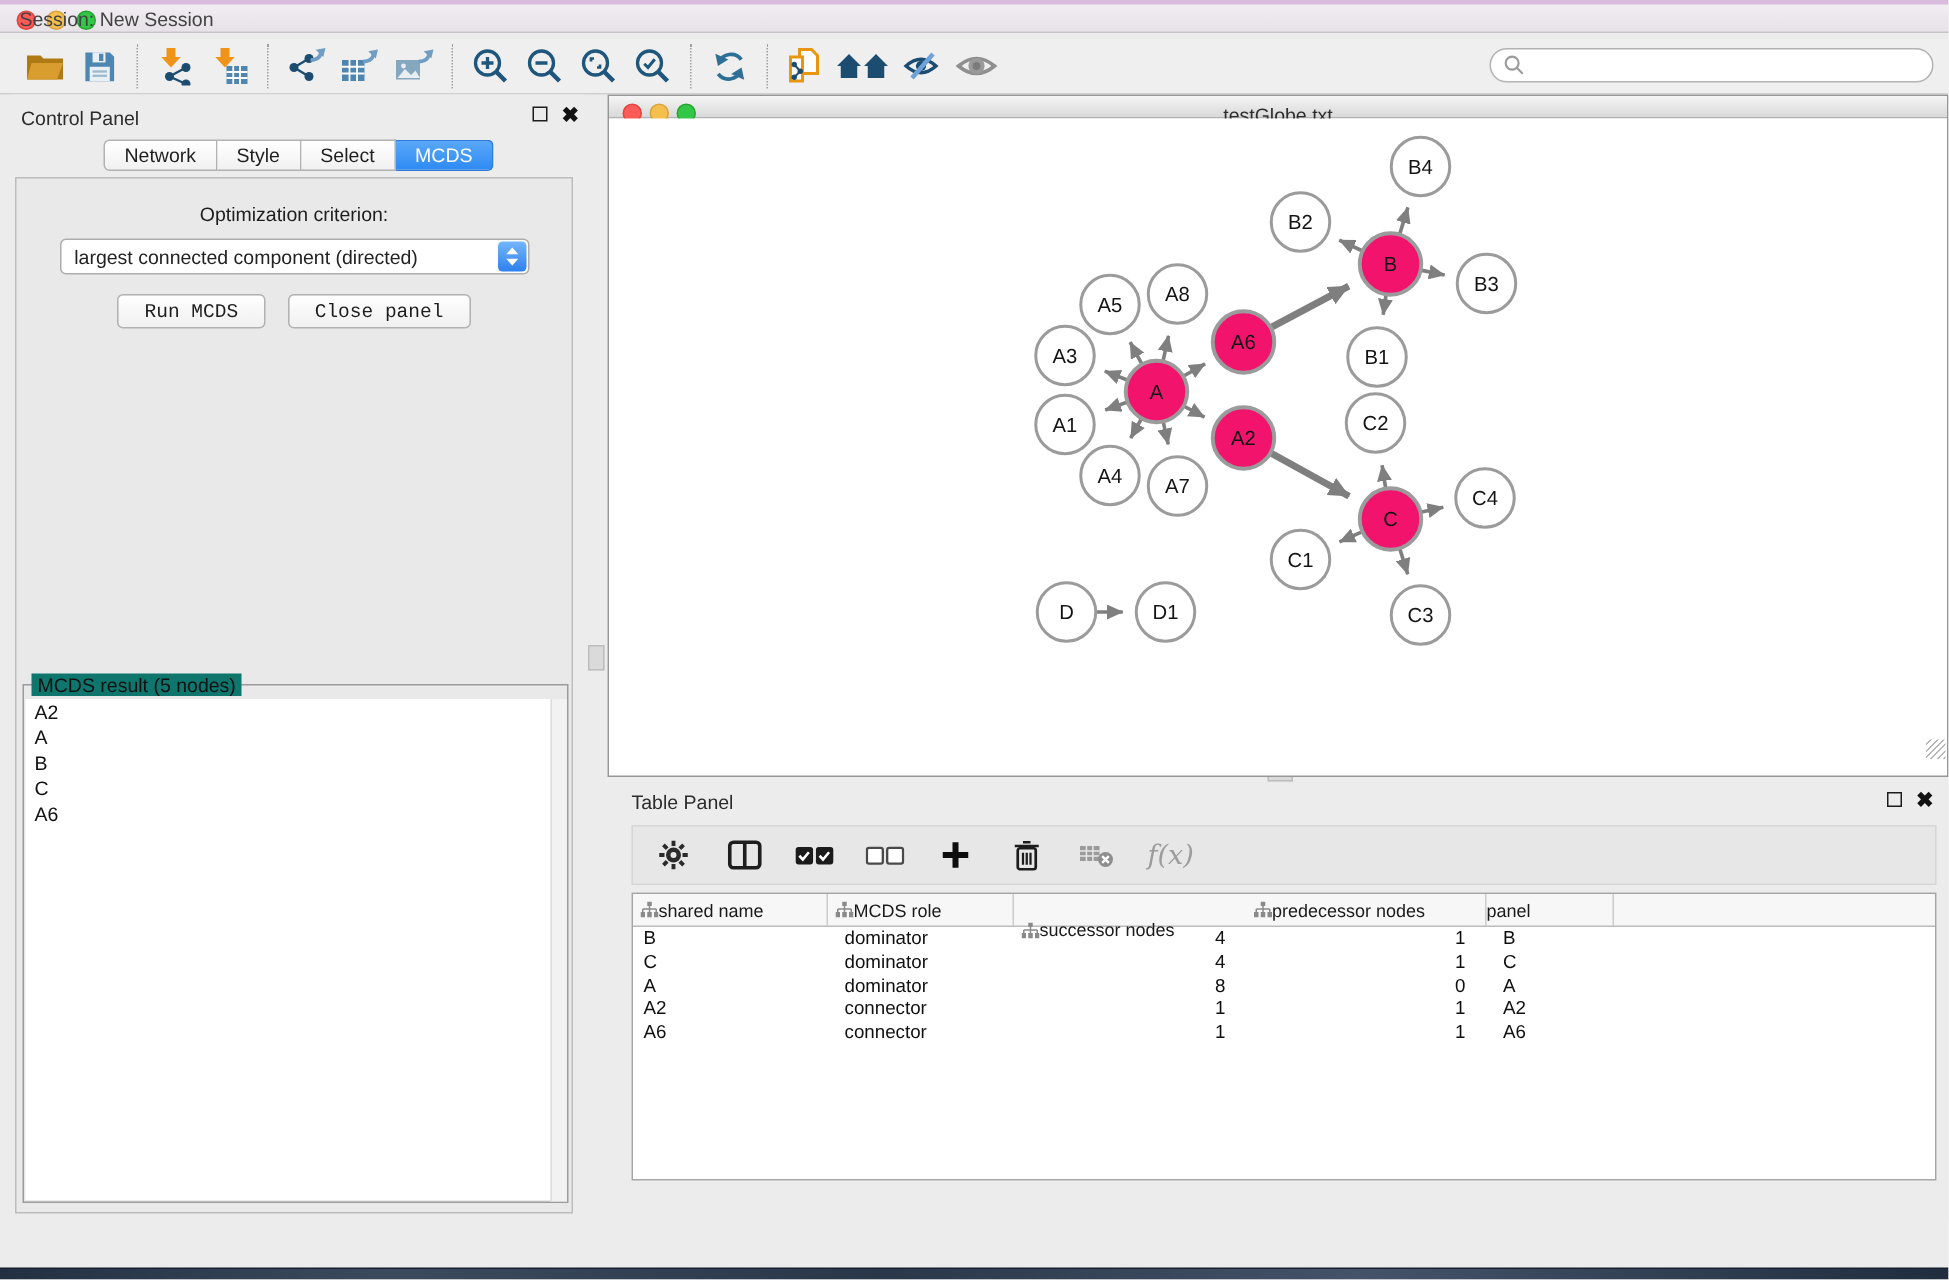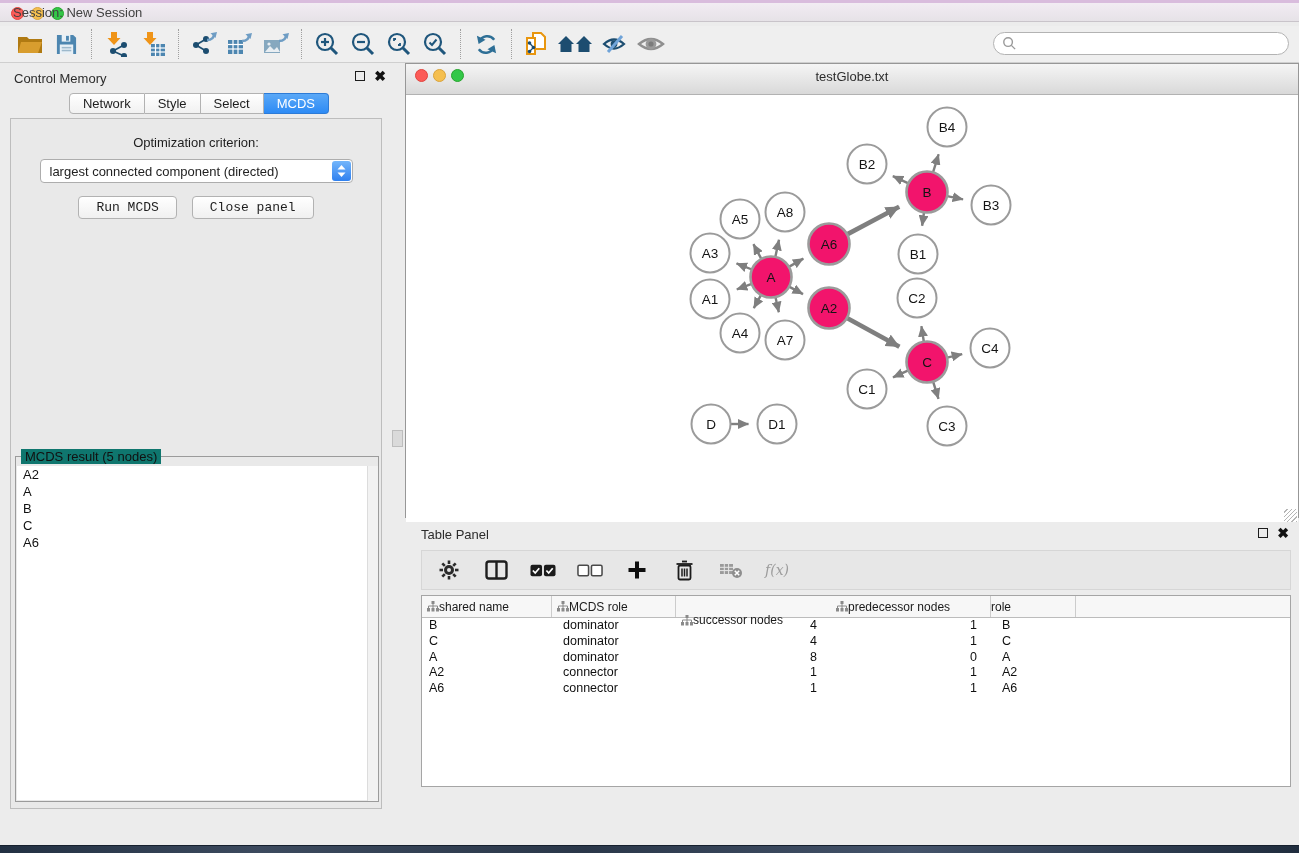--- a/index.html
+++ b/index.html
@@ -59,35 +59,35 @@
   .result-list { position:absolute; left:1px; top:9px; right:1px; bottom:1px; background:#fff; overflow:hidden; }
   .result-scroll { position:absolute; right:0; top:0; bottom:0; width:11px; background:#f2f2f2; border-left:1px solid #dcdcdc; }
   .list-item { font-size:13px; color:#111; padding:1px 0 1px 6px; line-height:15px; }
 
   
   .split-v { position:absolute; left:392px; top:430px; width:11px; height:17px; background:#dadada; border:1px solid #bdbdbd; }
   .split-h { position:absolute; left:845px; top:514px; width:17px; height:7px; background:#dadada; border:1px solid #bdbdbd; }
 
   
   .net-window { position:absolute; left:405px; top:63px; width:894px; height:455px; border:1px solid #979797; background:#fff; }
-  .net-titlebar { position:relative; height:31px; background:linear-gradient(#f5f5f5,#d9d9d9); border-bottom:1px solid #b2b2b2; }
+  .net-titlebar { position:relative; height:15px; background:linear-gradient(#f5f5f5,#d9d9d9); border-bottom:1px solid #b2b2b2; }
   .net-titlebar .title { position:absolute; left:0; right:0; top:5px; text-align:center; font-size:13px; color:#2d2d2d; }
   .net-lights { position:absolute; left:9px; top:5px; display:flex; gap:5px; }
   .net-canvas { position:relative; width:892px; height:428px; background:#fff; }
   .grip { position:absolute; right:1px; bottom:1px; width:13px; height:13px;
     background:repeating-linear-gradient(135deg, transparent 0 2px, #b5b5b5 2px 3px); }
 
   
   .table-panel { position:absolute; left:405px; top:522px; width:894px; height:291px; background:#ececec; }
   .tp-head { position:relative; height:24px; }
   .tp-head .ptitle { position:absolute; left:16px; top:5px; font-size:13px; color:#2c2c2c; }
   .tp-toolbar { position:absolute; left:16px; right:8px; top:28px; height:40px; background:#e7e7e7;
     border:1px solid #d6d6d6; display:flex; align-items:center; gap:21px; padding-left:14px; }
   .tp-toolbar .tbtn { width:26px; }
-  .fx { font-family:"DejaVu Serif", serif; font-style:italic; font-size:14px; color:#9c9c9c; }
+  .fx { font-family:"DejaVu Serif", serif; font-style:italic; font-size:18px; color:#9c9c9c; }
 
   .ntable { position:absolute; left:16px; right:8px; top:73px; height:192px; background:#fff;
     border:1px solid #a5a5a5; overflow:hidden; }
   .thead { display:flex; height:22px; border-bottom:1px solid #bcbcbc; background:#f7f7f7; }
   .th { position:relative; display:flex; align-items:center; border-right:1px solid #cccccc; font-size:12px; color:#1a1a1a; }
   .th .tree { margin-left:5px; }
   .th .lbl { flex:1; text-align:left; padding-right:6px; }
   .trow { display:flex; height:15.8px; }
   .td { font-size:12.5px; color:#101010; white-space:nowrap; overflow:hidden; line-height:15.8px; }
   .al-l { text-align:left; padding-left:7px; }
@@ -283,21 +283,21 @@
       <svg width="15" height="15" viewBox="0 0 16 16">
         <circle cx="6.5" cy="6.5" r="4.6" fill="none" stroke="#9a9a9a" stroke-width="1.5"></circle>
         <line x1="10" y1="10" x2="14" y2="14" stroke="#9a9a9a" stroke-width="1.5"></line>
       </svg>
       <input placeholder="" style="">
     </span>
   </div>
 
   <div class="control-panel">
     <div class="panel-head">
-      <span class="ptitle">Control Memory</span>
+      <span class="ptitle">Control Panel</span>
       <span class="panel-icons">
         <span class="float-box"></span>
         <span class="xmark">✖</span>
       </span>
     </div>
     <div class="seg" id="cp-tabs">
         <span class="tab">Network</span>
         <span class="tab">Style</span>
         <span class="tab">Select</span>
         <span class="tab active">MCDS</span>
@@ -565,21 +565,21 @@
                 <line x1="6" y1="3" x2="6" y2="5"></line>
                 <line x1="1.5" y1="5" x2="10.5" y2="5"></line>
                 <line x1="1.5" y1="5" x2="1.5" y2="7"></line>
                 <line x1="6" y1="5" x2="6" y2="7"></line>
                 <line x1="10.5" y1="5" x2="10.5" y2="7"></line>
               </g>
             </svg>
             <span class="lbl">predecessor nodes</span>
           </div>
           <div class="th" style="width: 85px;">
-            <span class="lbl">role</span>
+            <span class="lbl">panel</span>
           </div>
         </div>
       <div id="t-body">
           <div class="trow">
             <div class="td al-l" style="width: 130px;">B</div>
             <div class="td al-l2" style="width: 124px;">dominator</div>
             <div class="td al-r" style="width: 155px;">4</div>
             <div class="td al-r" style="width: 160px;">1</div>
             <div class="td al-l2" style="width: 85px;">B</div>
           </div>

